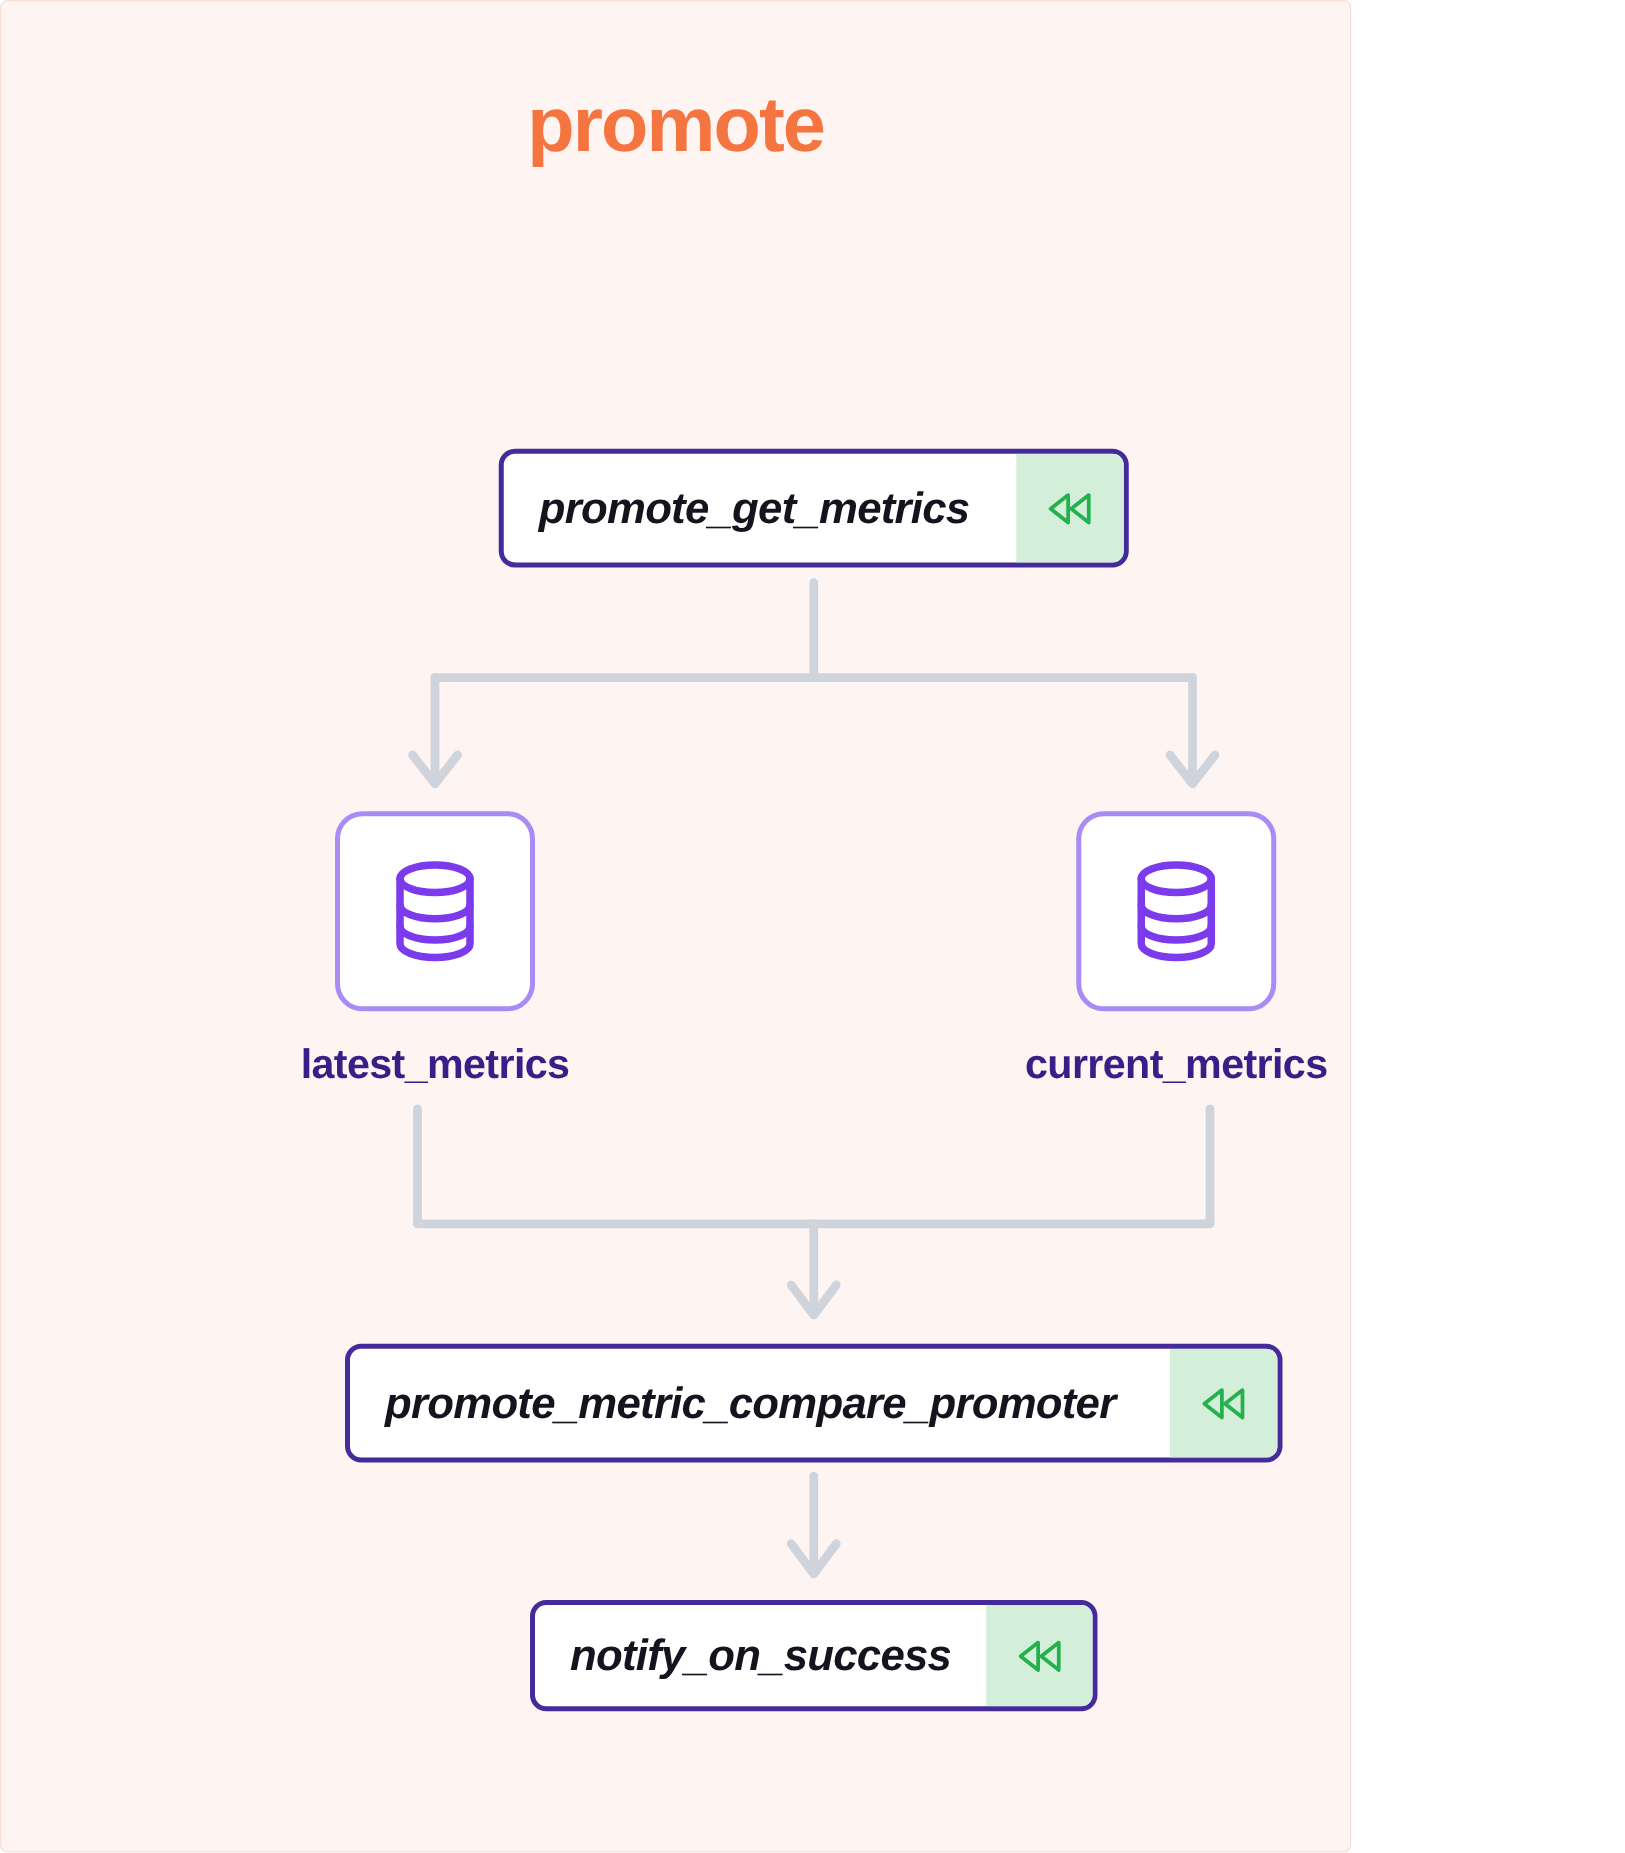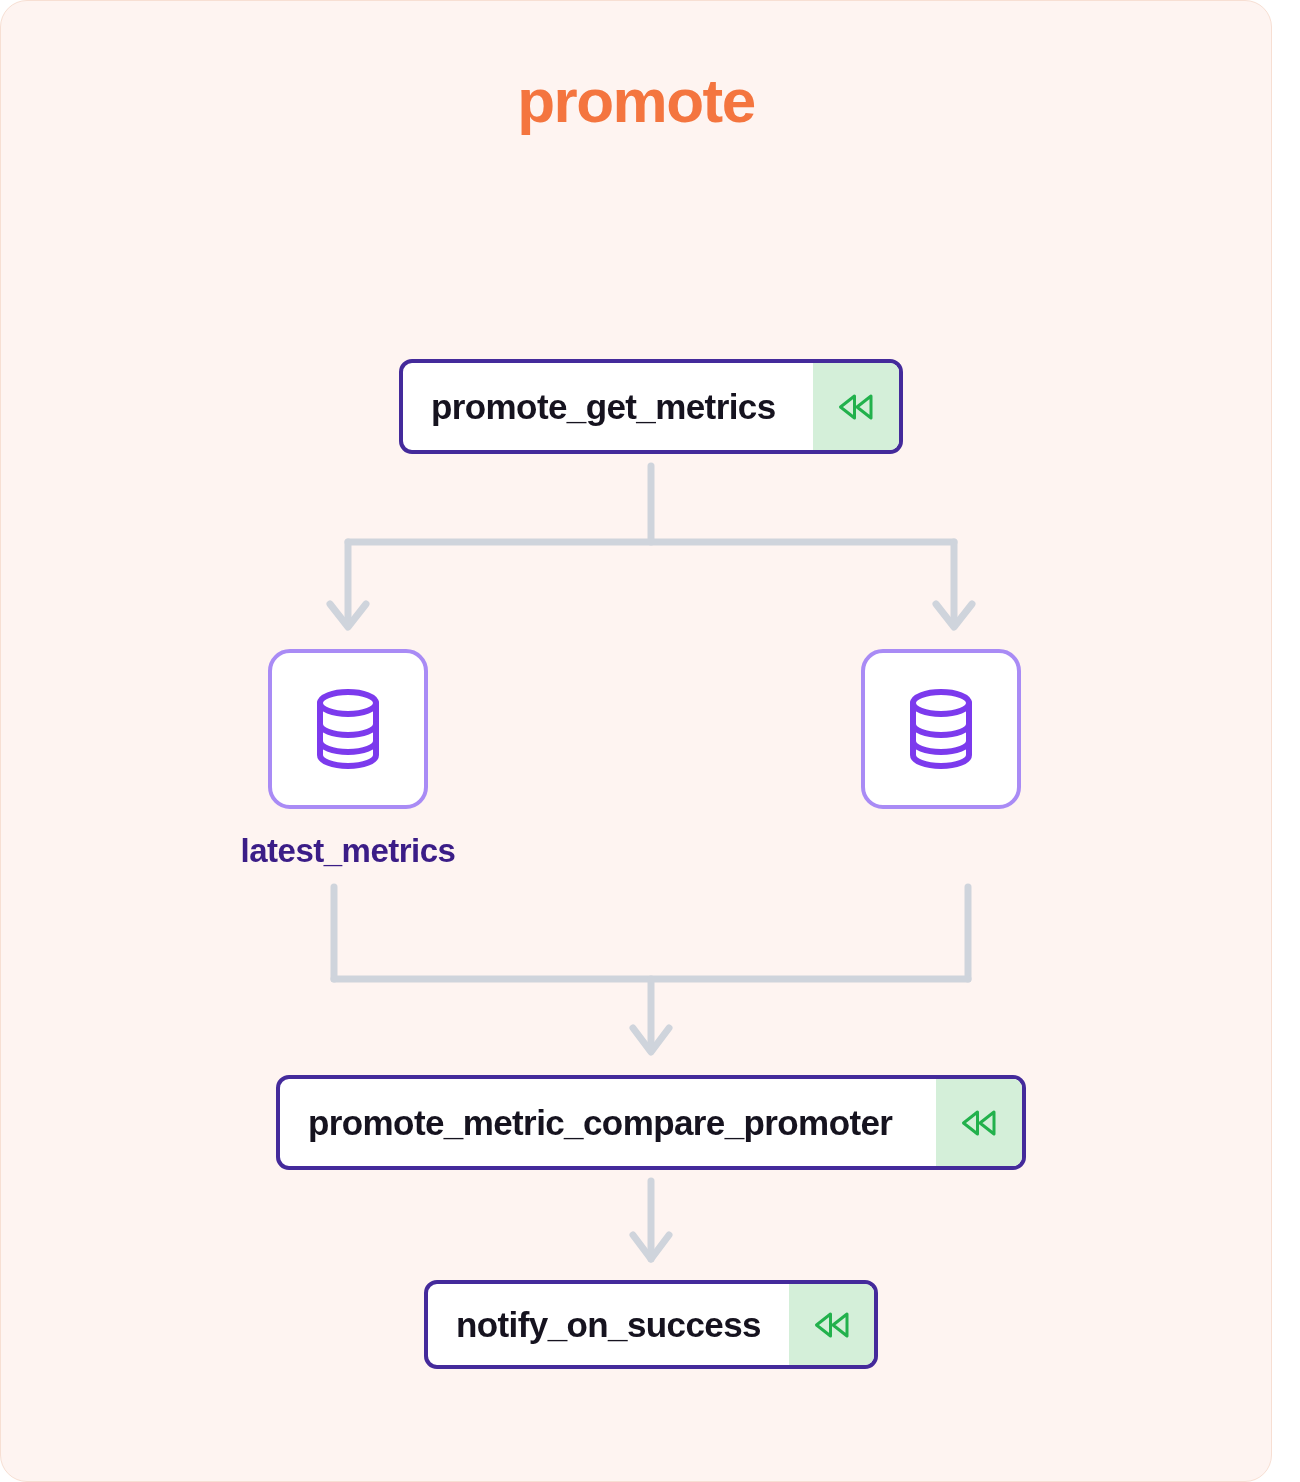--- a/index.html
+++ b/index.html
@@ -9,24 +9,24 @@
     background: #ffffff;
   }
   body {
     width: 1300px;
     height: 1482px;
     font-family: "Liberation Sans", sans-serif;
   }
 
   #page {
     position: relative;
-    width: 1272px;
+    width: 1081px;
     height: 1482px;
     background: #FEF4F1;
-    border-radius: 27px;
+    border-radius: 6px;
     border: 1px solid #F7DFD3;
     overflow: hidden;
   }
 
   
   #dag-title {
     position: absolute;
     top: 66px;
     left: 0;
     width: 100%;
@@ -61,20 +61,21 @@
   .task-node .task-label {
     flex: 1 1 auto;
     display: flex;
     align-items: center;
     padding: 0 28px;
     font-size: 35px;
     font-weight: 700;
     color: #16131F;
     letter-spacing: -0.6px;
     white-space: nowrap;
+    font-style: italic;
   }
   .task-node .task-badge {
     flex: 0 0 auto;
     width: 86px;
     background: #D4EFD9;
     display: flex;
     align-items: center;
     justify-content: center;
   }
 
@@ -161,20 +162,21 @@
   <div class="dataset-label" id="label-latest">latest_metrics</div>
 
   <div class="dataset-node" id="dataset-current">
     <svg width="78" height="86" viewBox="0 0 78 86" fill="none" stroke="#7C3AED" stroke-width="6" stroke-linecap="round" stroke-linejoin="round">
       <ellipse cx="39" cy="17" rx="28" ry="11"></ellipse>
       <path d="M11 17 L11 69 C11 75.1 23.5 80 39 80 C54.5 80 67 75.1 67 69 L67 17"></path>
       <path d="M11 38 C11 44.1 23.5 49 39 49 C54.5 49 67 44.1 67 38"></path>
       <path d="M11 55 C11 61.1 23.5 66 39 66 C54.5 66 67 61.1 67 55"></path>
     </svg>
   </div>
+  <div class="dataset-label" id="label-current">current_metrics</div>
 
   <div class="task-node" id="node-notify-on-success">
     <div class="task-label">notify_on_success</div>
     <div class="task-badge">
       <svg width="38" height="30" viewBox="0 0 38 30" fill="none" stroke="#22B14C" stroke-width="3" stroke-linejoin="round" stroke-linecap="round">
         <path d="M17.5 4 L3.5 15 L17.5 26 Z"></path>
         <path d="M34 4 L20 15 L34 26 Z"></path>
       </svg>
     </div>
   </div>

